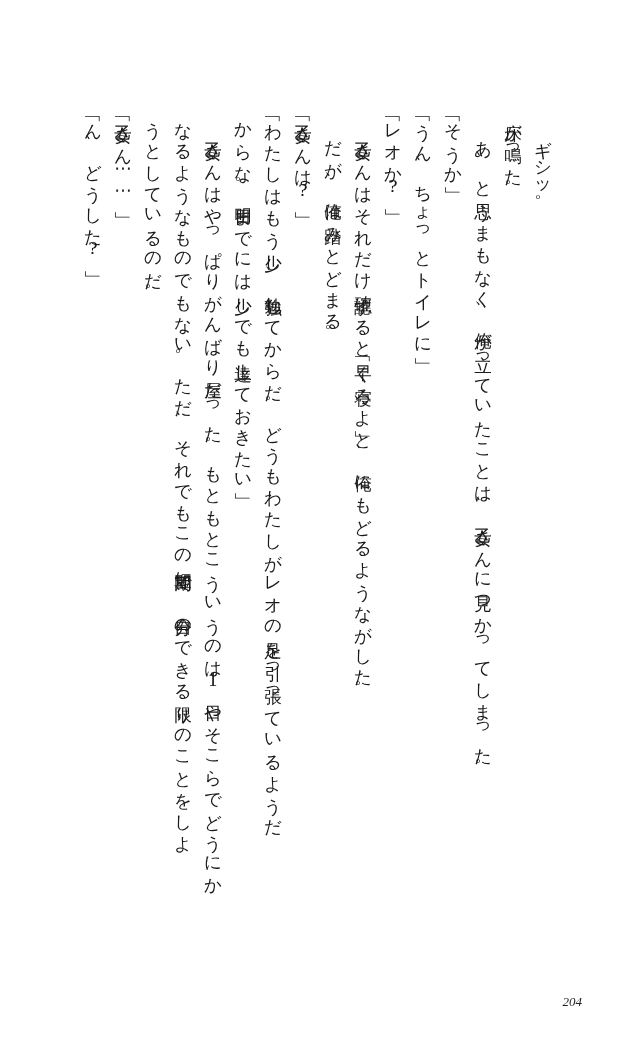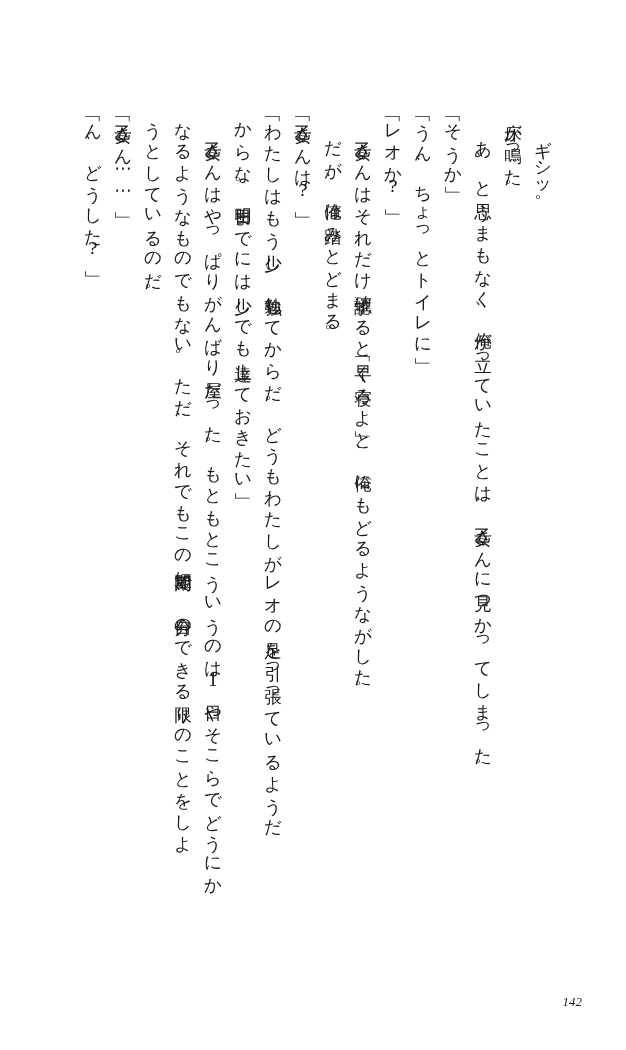--- a/index.html
+++ b/index.html
@@ -66,14 +66,14 @@
       <div class="line indent">だが、俺は踏みとどまる。</div>
       <div class="line">「乙女さんは?」</div>
       <div class="line">「わたしはもう少し、勉強してからだ。どうもわたしがレオの足を引っ張っているようだ</div>
       <div class="line">からな。明日までには少しでも上達しておきたい」</div>
       <div class="line indent">乙女さんはやっぱりがんばり屋だった。もともとこういうのは1日やそこらでどうにか</div>
       <div class="line">なるようなものでもない。ただ、それでもこの短期間で、自分のできる限りのことをしよ</div>
       <div class="line">うとしているのだ。</div>
       <div class="line">「乙女さん⋯⋯」</div>
       <div class="line">「ん、どうした?」</div>
     </div>
-  <div class="page-number">142</div>
+  <div class="page-number">204</div>
 </div>
 
 </body></html>

